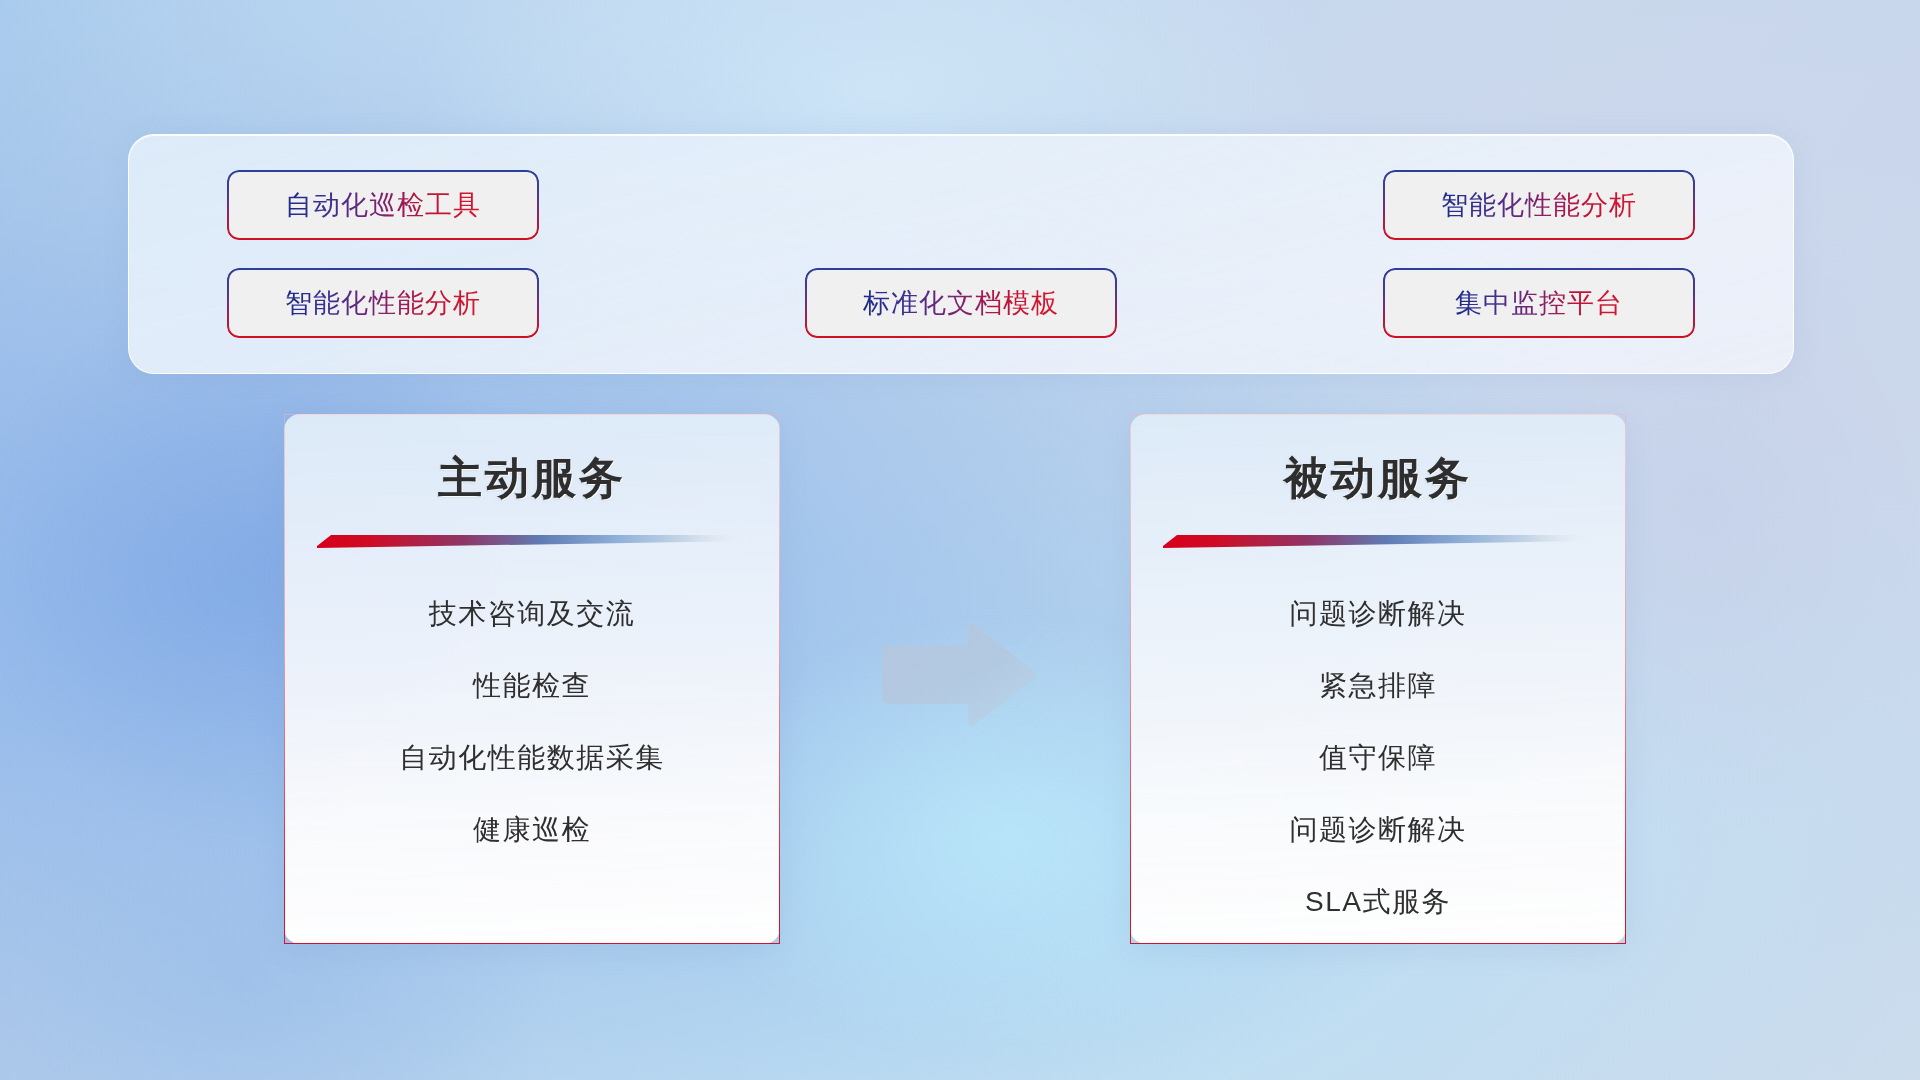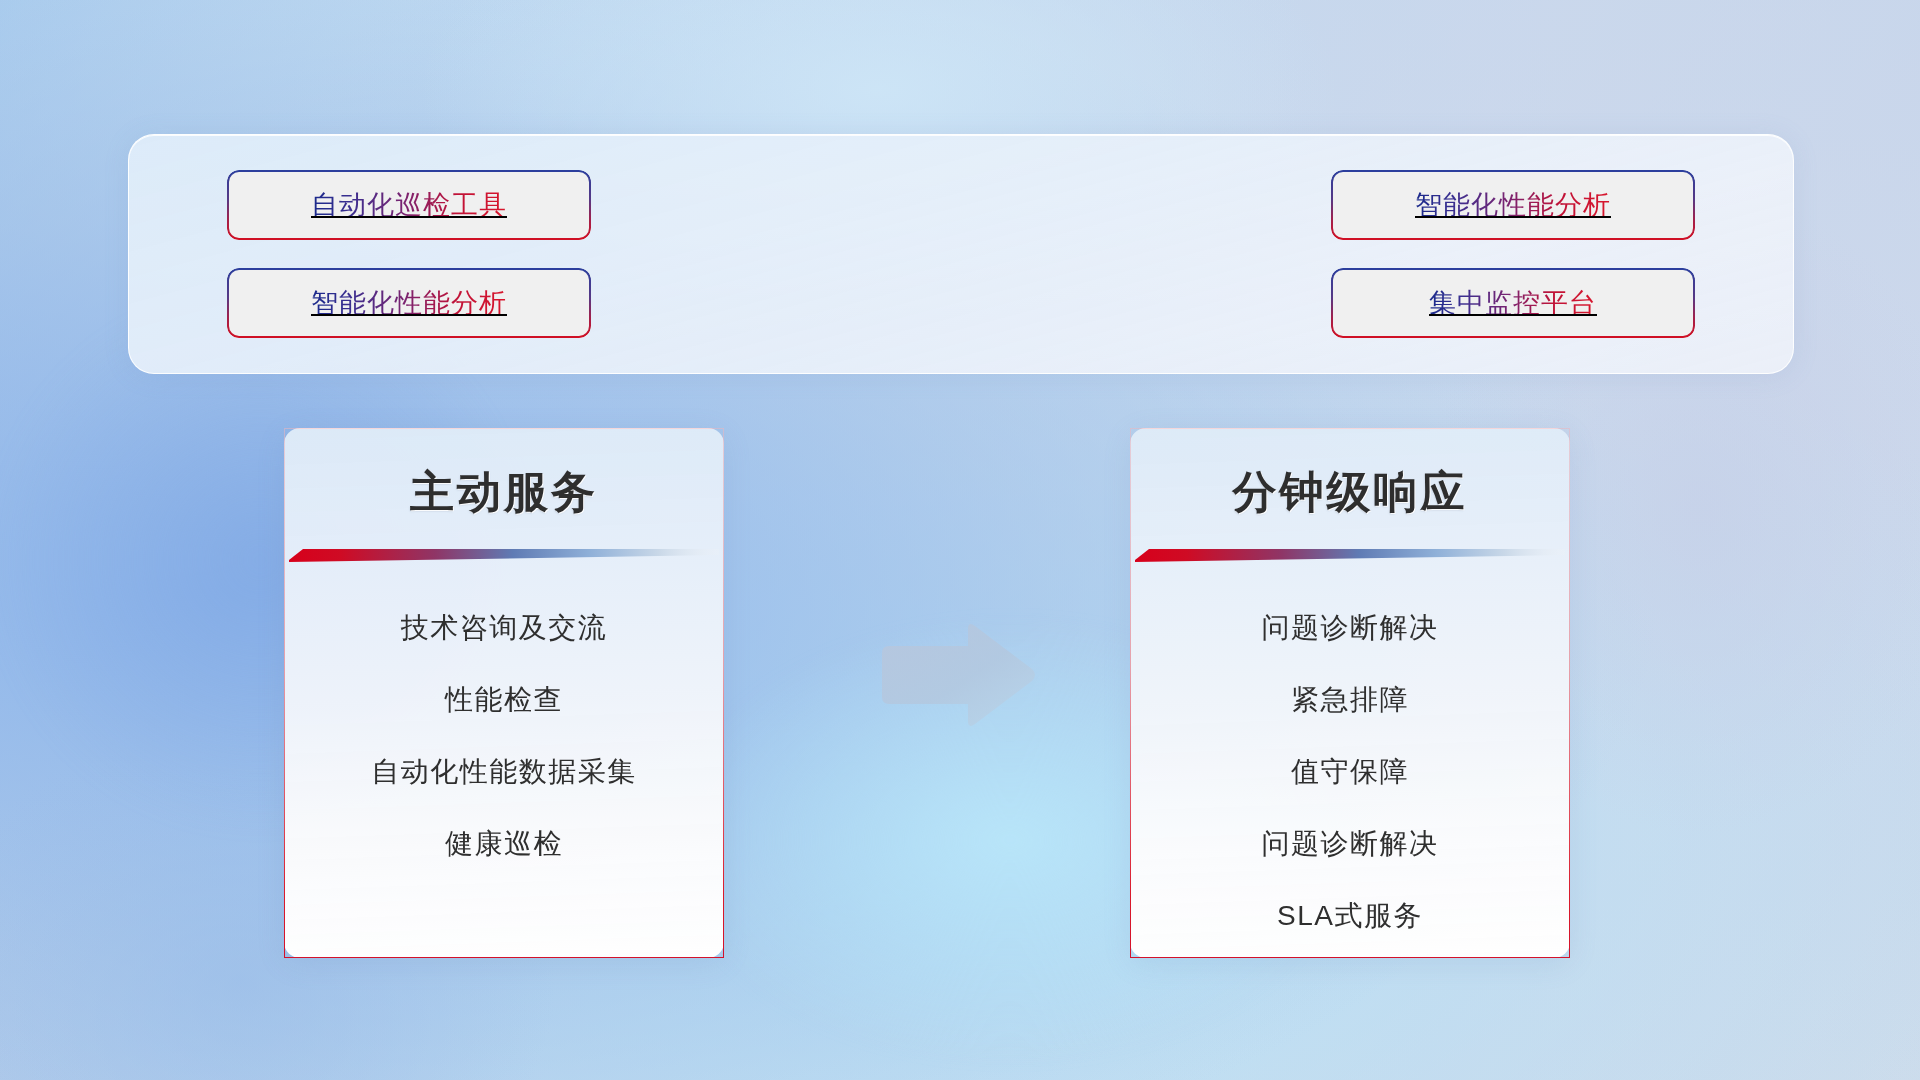--- a/index.html
+++ b/index.html
@@ -51,45 +51,45 @@
     background: linear-gradient(165deg, rgba(222,236,249,0.96) 0%, rgba(231,240,250,0.92) 38%, rgba(240,244,251,0.86) 70%, rgba(243,246,252,0.8) 100%);
     box-shadow: 0 2px 26px rgba(120,150,195,0.14), inset 0 1px 0 rgba(255,255,255,0.85);
     display:flex; flex-direction:column; justify-content:center;
     padding: 0 98px;
     gap: 28px;
   }
   .tools-row { display:flex; justify-content:space-between; }
 
   .pill {
     position:relative;
-    width: 364px; height: 70px;
+    width: 312px; height: 70px;
     border-radius: 12px;
     background:#f0f0f0;
-    display:flex; align-items:center; justify-content:center;text-decoration:underline;
+    display:flex; align-items:center; justify-content:center;
   }
   .pill::before {
     content:""; position:absolute; inset:0;
     border-radius:12px; padding:2px;
     background: linear-gradient(180deg,#2b3f9e 0%, #563885 42%, #a41f49 72%, #d20f22 100%);
     -webkit-mask: linear-gradient(#000 0 0) content-box, linear-gradient(#000 0 0);
     -webkit-mask-composite: xor; mask-composite: exclude;
     pointer-events:none;
   }
   .pill-label {
     position:relative; z-index:1;
     font-size: 27px; font-weight:400; letter-spacing:1px;
     background: linear-gradient(90deg,#1a2a8c 0%, #3b2f90 20%, #7b2370 48%, #c01237 74%, #d9162c 100%);
     -webkit-background-clip:text; background-clip:text;
     -webkit-text-fill-color:transparent; color:transparent;
     white-space:nowrap;
   }
 
   
   .card {
-    position:absolute; top:428px; width:440px; height:530px;
+    position:absolute; top:414px; width:496px; height:530px;
     border-radius:16px;
     background: linear-gradient(178deg, rgba(222,235,248,0.97) 0%, rgba(232,240,250,0.95) 22%, rgba(243,246,251,0.95) 52%, rgba(252,252,253,0.97) 78%, #fefefe 100%);
     border:1.5px solid transparent;
     border-image: linear-gradient(180deg, rgba(236,182,190,0.55) 0%, rgba(232,150,160,0.5) 18%, rgba(226,110,122,0.62) 45%, #da1a2c 88%, #d4112a 100%) 1;
     box-shadow: 0 6px 28px rgba(110,140,190,0.16);
     overflow:hidden;
     text-align:center;
   }
   .card-inner {
     position:absolute; inset:0;
@@ -139,20 +139,23 @@
       <span class="pill-label">自动化巡检工具</span>
     </div>
     <div class="pill">
       <span class="pill-label">智能化性能分析</span>
     </div>
   </div>
 
   <div class="tools-row">
     <div class="pill">
       <span class="pill-label">智能化性能分析</span>
+    </div>
+    <div class="pill">
+      <span class="pill-label">标准化文档模板</span>
     </div>
     <div class="pill">
       <span class="pill-label">集中监控平台</span>
     </div>
   </div>
 
 </div>
 
 <div class="card" id="card-proactive">
   <div class="card-inner">
@@ -192,21 +195,21 @@
         <stop offset="55%" stop-color="#b4c6dc" stop-opacity="0.72"></stop>
         <stop offset="100%" stop-color="#bdd2e4" stop-opacity="0.55"></stop>
       </linearGradient>
     </defs>
     <path d="M6,33 Q6,26 13,26 L92,26 L92,9 Q92,1 99,6 L156,49 Q162,55 156,61 L99,104 Q92,109 92,101 L92,84 L13,84 Q6,84 6,77 Z" fill="url(#arrowgrad)"></path>
   </svg>
 </div>
 
 <div class="card" id="card-reactive">
   <div class="card-inner">
-    <div class="card-title">分钟级响应</div>
+    <div class="card-title">被动服务</div>
 
     <div class="divider-wrap">
       <svg width="430" height="22" viewBox="0 0 430 22" xmlns="http://www.w3.org/2000/svg">
         <defs>
           <linearGradient id="divgrad2" x1="0" y1="0" x2="1" y2="0">
             <stop offset="0%" stop-color="#d7001b"></stop>
             <stop offset="12%" stop-color="#cf0b24"></stop>
             <stop offset="34%" stop-color="#8f3566"></stop>
             <stop offset="52%" stop-color="#5f7bb4"></stop>
             <stop offset="70%" stop-color="#8fb0d8"></stop>

